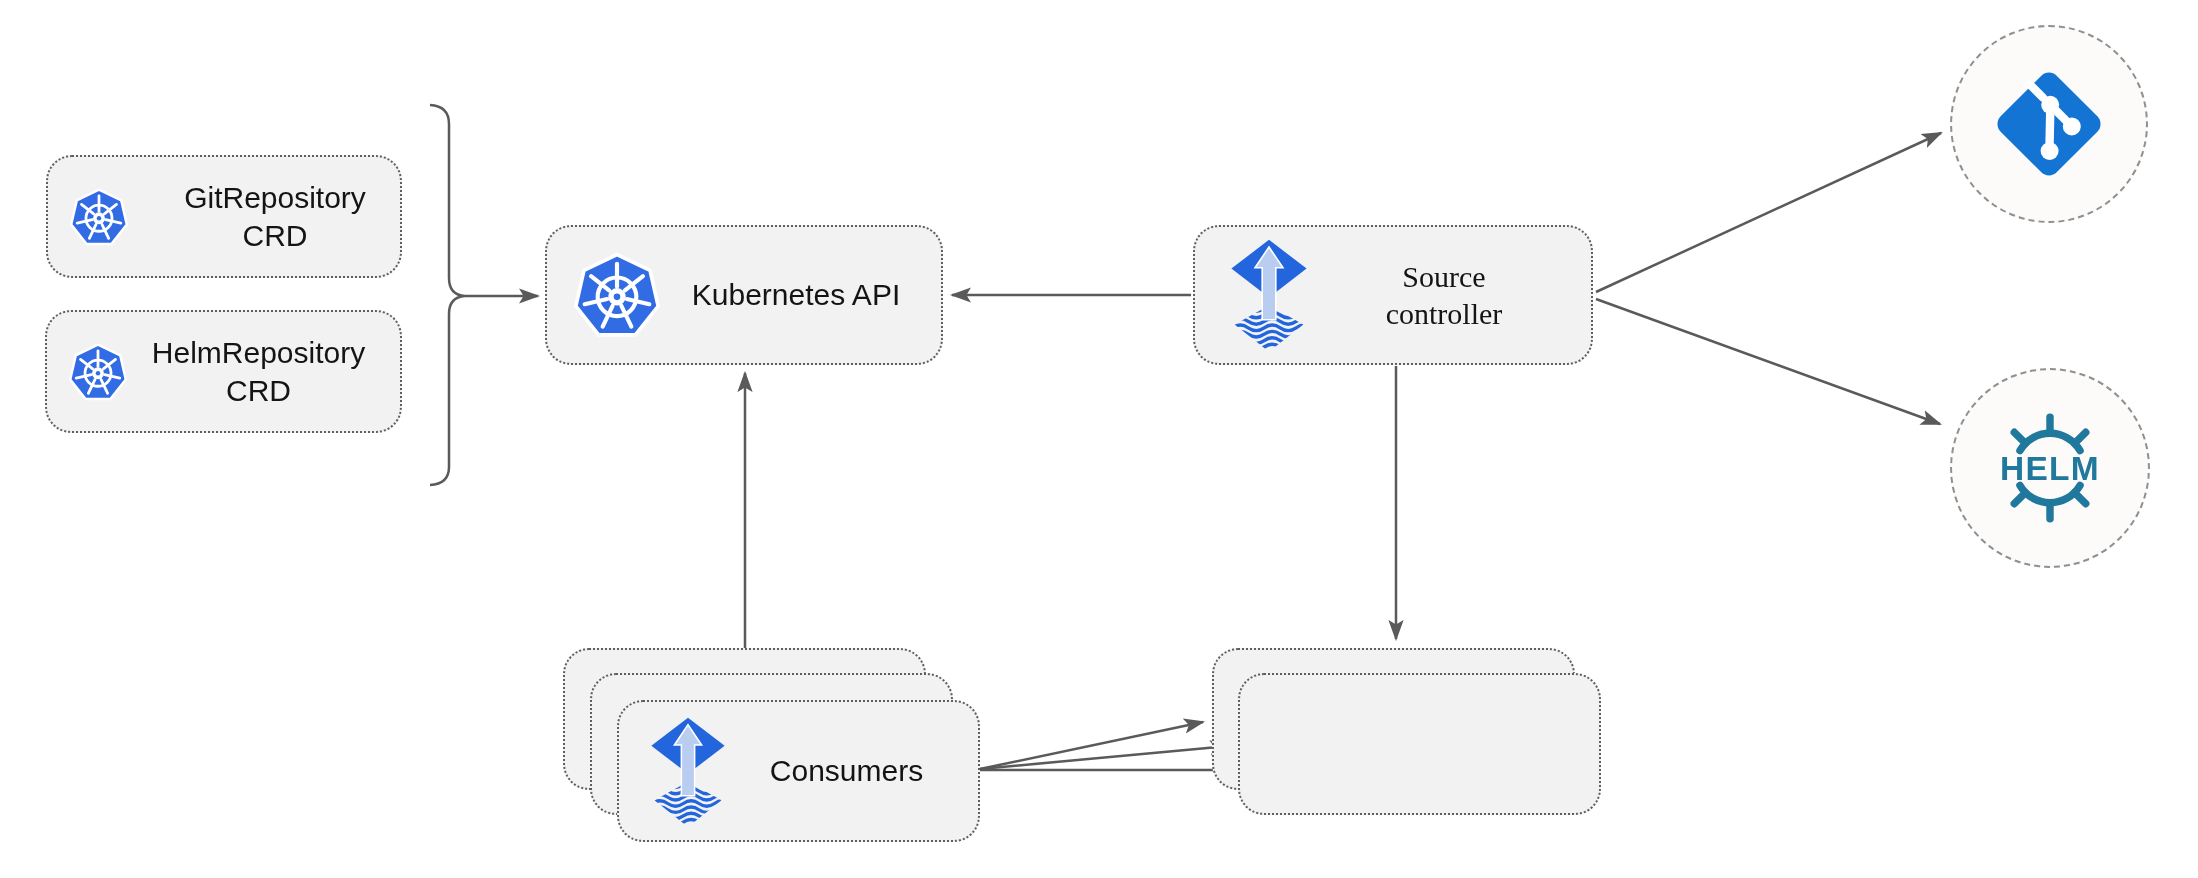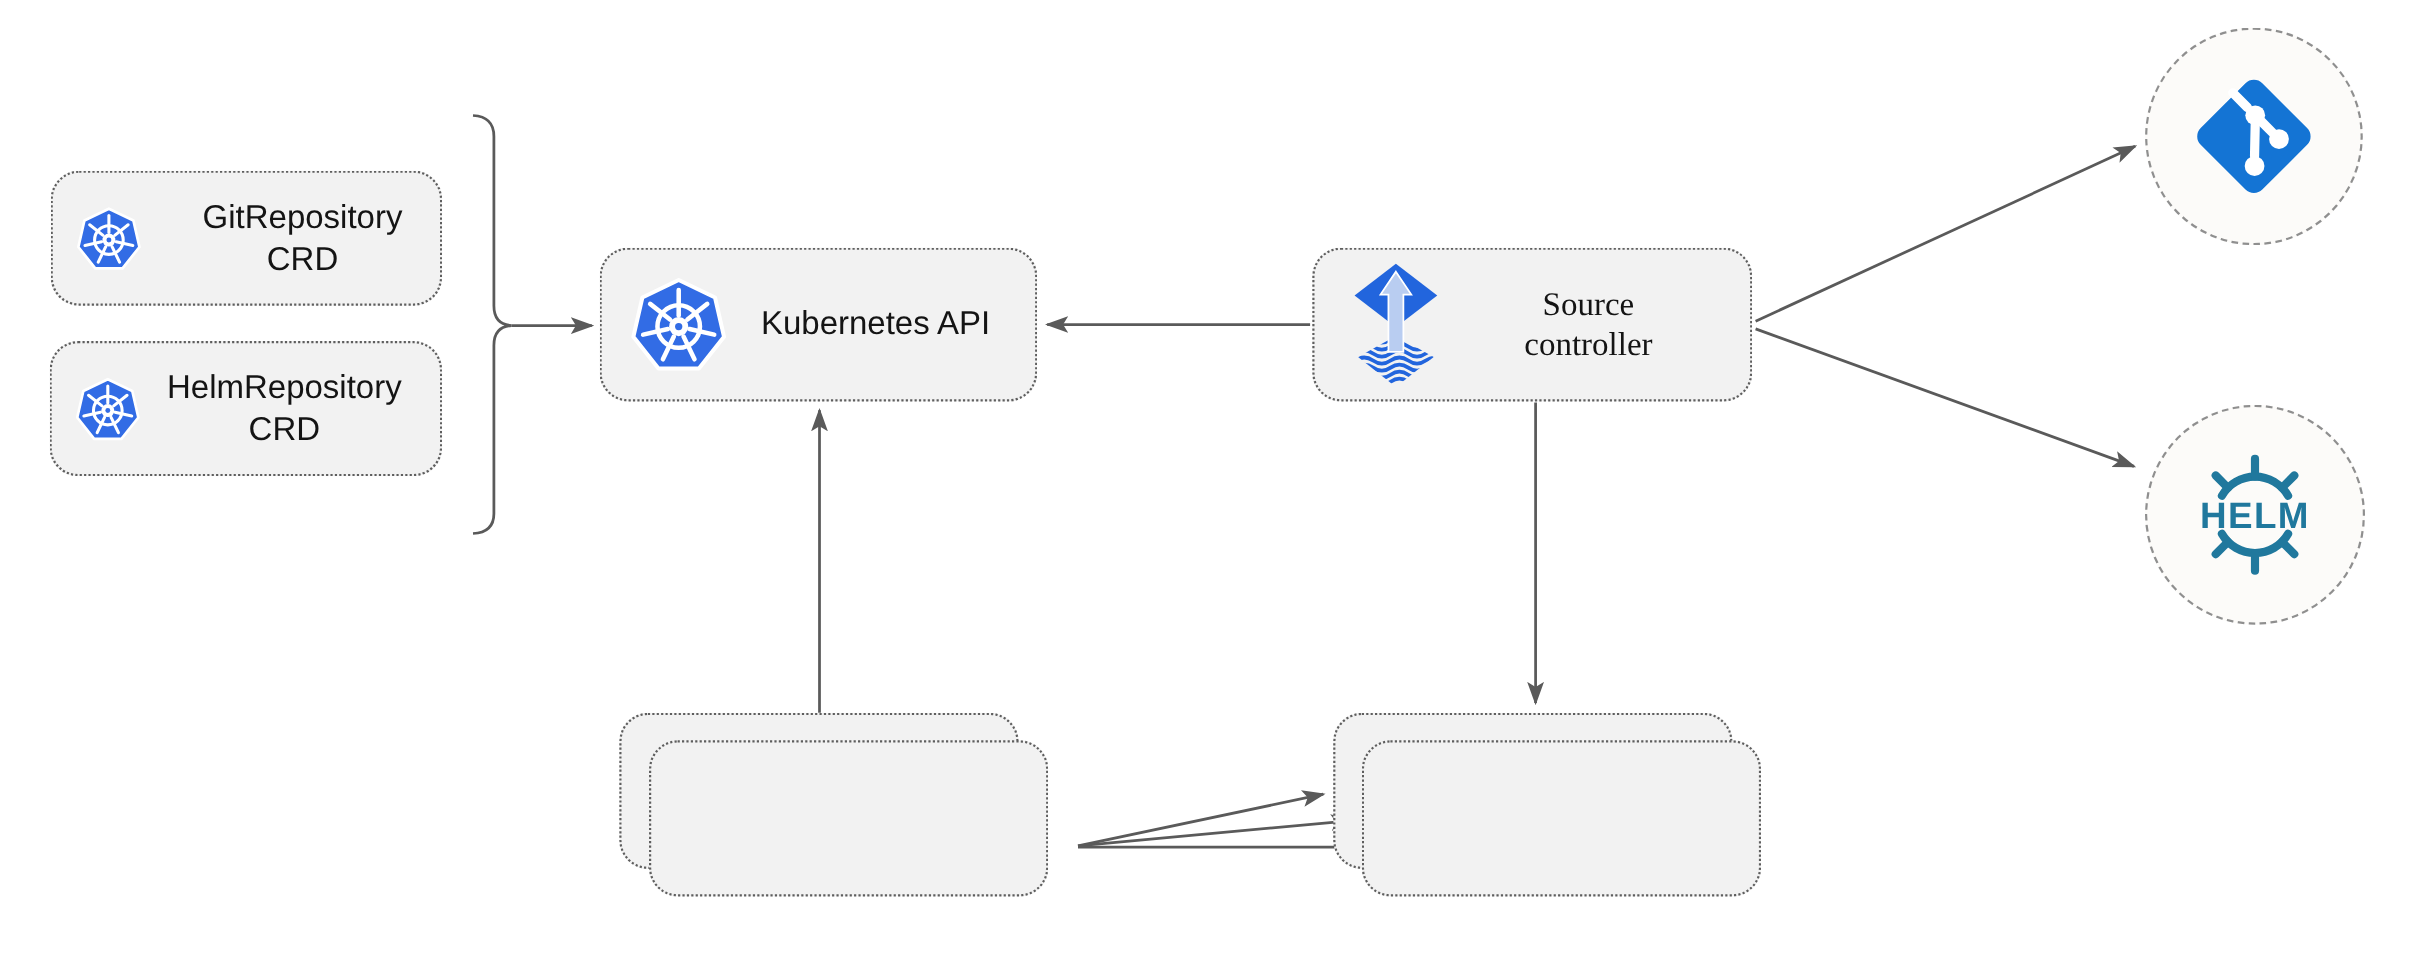--- a/index.html
+++ b/index.html
@@ -105,20 +105,26 @@
 
   <div class="node" style="left:1193px;top:225px;width:400px;height:140px;">
     <svg class="icon" style="margin-left:34px" width="80" height="120" viewBox="0 0 100 150">
         <use href="#flux-logo"></use>
       </svg>
     <div class="label"><span class="narrow">Source controller</span></div>
   </div>
 
   <div class="stack" style="left:563px;top:648px;width:363px;height:142px;"></div>
   <div class="stack" style="left:590px;top:673px;width:363px;height:142px;"></div>
+  <div class="node" style="left:617px;top:700px;width:363px;height:142px;">
+    <svg class="icon" style="margin-left:30px" width="78" height="117" viewBox="0 0 100 150">
+        <use href="#flux-logo"></use>
+      </svg>
+    <div class="label"><span>Consumers</span></div>
+  </div>
 
   <div class="stack" style="left:1212px;top:648px;width:363px;height:142px;"></div>
   <div class="stack" style="left:1238px;top:673px;width:363px;height:142px;"></div>
 
   <div class="endpoint" style="left:1950px;top:25px;width:198px;height:198px;">
     <svg width="120" height="120" viewBox="0 0 100 100">
       <g transform="rotate(45 50 50)">
           <rect x="17" y="17" width="66" height="66" rx="9" fill="#1474d4"></rect>
         </g>
       <g stroke="#ffffff" stroke-width="7" stroke-linecap="round">

